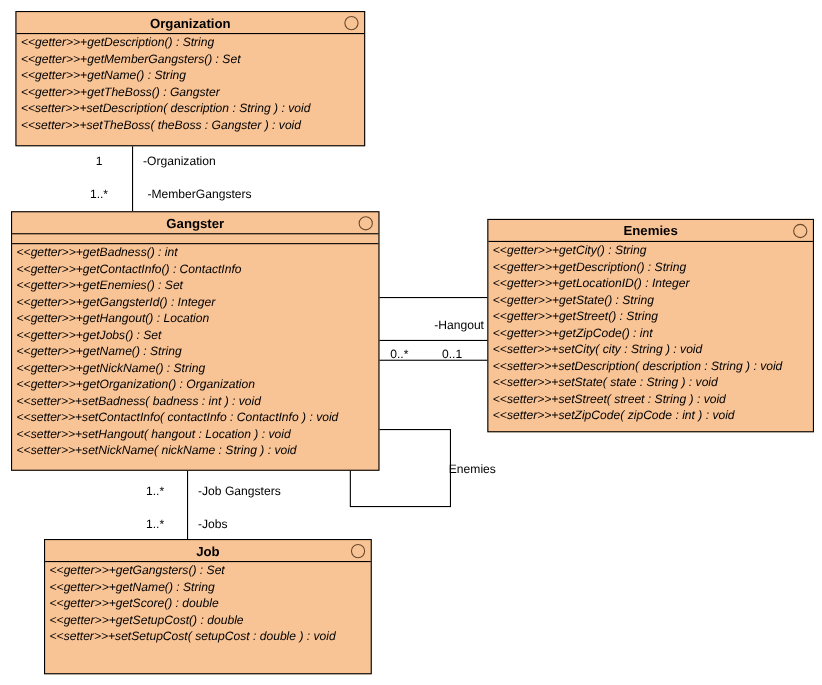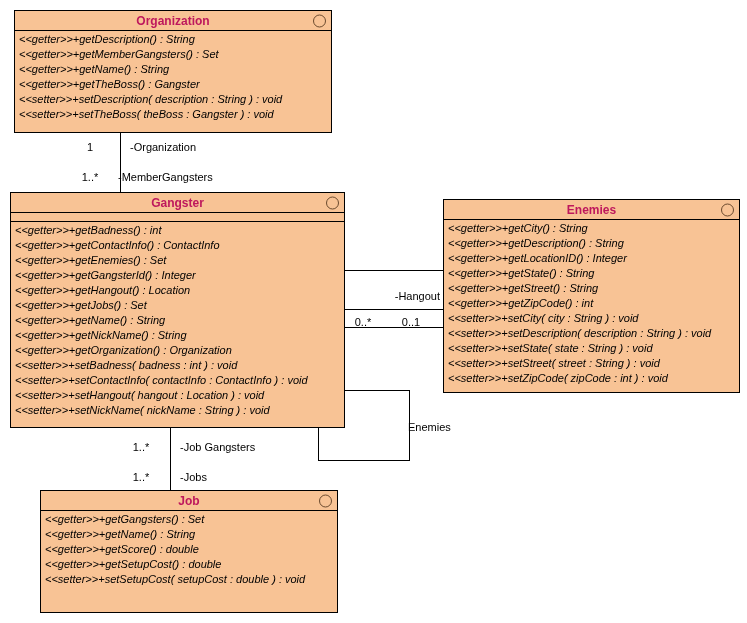--- a/index.html
+++ b/index.html
@@ -31,21 +31,21 @@
     height: 20px;
     border-bottom: 1px solid #000000;
     box-sizing: border-box;
     display: flex;
     align-items: center;
     justify-content: center;
   }
   .uml-title {
     font-size: 12px;
     font-weight: bold;
-    color: #be185d;
+    color: #000000;
     letter-spacing: 0px;
     line-height: 1;
   }
   .class-marker {
     position: absolute;
     right: 5px;
     top: 50%;
     transform: translateY(-50%);
     width: 13px;
     height: 13px;
@@ -135,21 +135,21 @@
       <div class="member">&lt;&lt;getter&gt;&gt;+getName() : String</div>
       <div class="member">&lt;&lt;getter&gt;&gt;+getTheBoss() : Gangster</div>
       <div class="member">&lt;&lt;setter&gt;&gt;+setDescription( description : String ) : void</div>
       <div class="member">&lt;&lt;setter&gt;&gt;+setTheBoss( theBoss : Gangster ) : void</div>
     </div>
   </div>
 
   <div class="label-cell center" style="left:70px; top:141px; width:40px;">1</div>
   <div class="label-cell" style="left:130px; top:141px; width:160px;">-Organization</div>
   <div class="label-cell center" style="left:70px; top:171px; width:40px;">1..*</div>
-  <div class="label-cell" style="left:118px; top:171px; width:180px;">-MemberGangsters</div>
+  <div class="label-cell" style="left:134px; top:171px; width:180px;">-MemberGangsters</div>
 
   <div class="uml-class" style="left:10px; top:192px; width:335px; height:236px;">
     <div class="uml-header">
       <span class="uml-title">Gangster</span>
       <span class="class-marker"></span>
     </div>
     <div class="uml-attrs-empty"></div>
     <div class="uml-members">
       <div class="member">&lt;&lt;getter&gt;&gt;+getBadness() : int</div>
       <div class="member">&lt;&lt;getter&gt;&gt;+getContactInfo() : ContactInfo</div>

